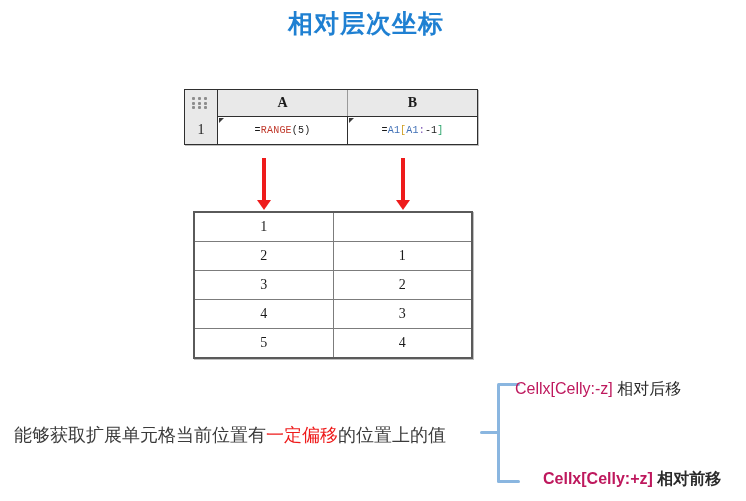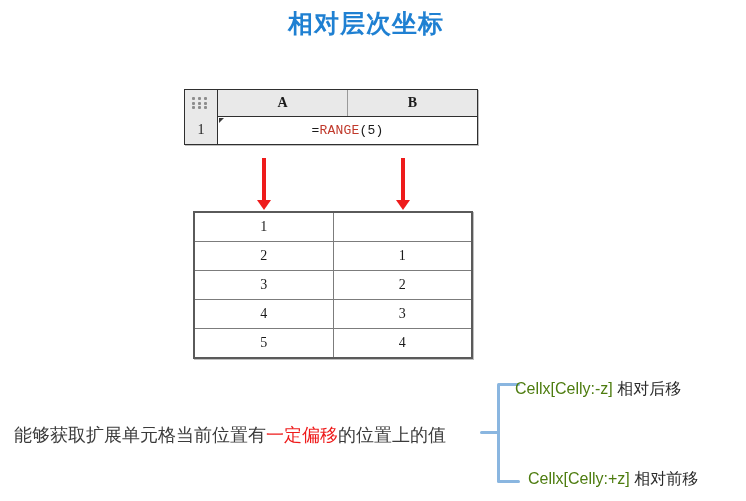--- a/index.html
+++ b/index.html
@@ -108,21 +108,21 @@
     flex: 1 1 0;
     position: relative;
     display: flex;
     align-items: center;
     justify-content: center;
     box-sizing: border-box;
     border-right: 1px solid #2f2f2f;
     border-top: 1px solid #2f2f2f;
     background: #ffffff;
     font-family: "Liberation Mono", "DejaVu Sans Mono", monospace;
-    font-size: 13px;
+    font-size: 10px;
     letter-spacing: .2px;
     white-space: nowrap;
   }
   .sheet-cell:last-child { border-right: none; }
   .cell-flag {
     position: absolute;
     left: 1px;
     top: 1px;
     width: 0;
     height: 0;
@@ -227,24 +227,24 @@
   #bracket .h-bot   { left: 10px; top: 100px; width: 22px; }
   #bracket .h-stem  { left: -8px; top: 51px;  width: 20px; }
 
   
   .side-label {
     position: absolute;
     font-size: 16px;
     white-space: nowrap;
     line-height: 22px;
   }
-  .side-label .code { color: #4d7c0f; }
+  .side-label .code { color: #be185d; }
   .side-label .cn   { color: #2b2b2b; }
   #label-back    { left: 515px; top: 378px; }
-  #label-forward { left: 528px; top: 468px; }
+  #label-forward { left: 543px; top: 468px; font-weight: bold; }
 </style>
 </head>
 <body>
 
 <div id="page-title">相对层次坐标</div>
 
 <div id="formula-sheet">
   <div class="sheet-row sheet-head-row">
     <div class="sheet-corner">
       <span class="dot-grid">
@@ -261,20 +261,24 @@
     </div>
     <div class="sheet-colhead">A</div>
     <div class="sheet-colhead">B</div>
   </div>
   <div class="sheet-row sheet-body-row">
     <div class="sheet-rownum">1</div>
     <div class="sheet-cell">
       <span class="cell-flag"></span>
       <span><span class="tok-eq">=</span><span class="tok-fn">RANGE</span><span class="tok-num">(5)</span></span>
     </div>
+    <div class="sheet-cell">
+      <span class="cell-flag"></span>
+      <span><span class="tok-eq">=</span><span class="tok-ref">A1</span><span class="tok-br">[</span><span class="tok-ref">A1</span><span class="tok-col">:</span><span class="tok-num">-1</span><span class="tok-br2">]</span></span>
+    </div>
   </div>
 </div>
 
 <div class="arrow" id="arrow-a">
   <div class="shaft"></div>
     <div class="head"></div>
 </div>
 <div class="arrow" id="arrow-b">
   <div class="shaft"></div>
     <div class="head"></div>

